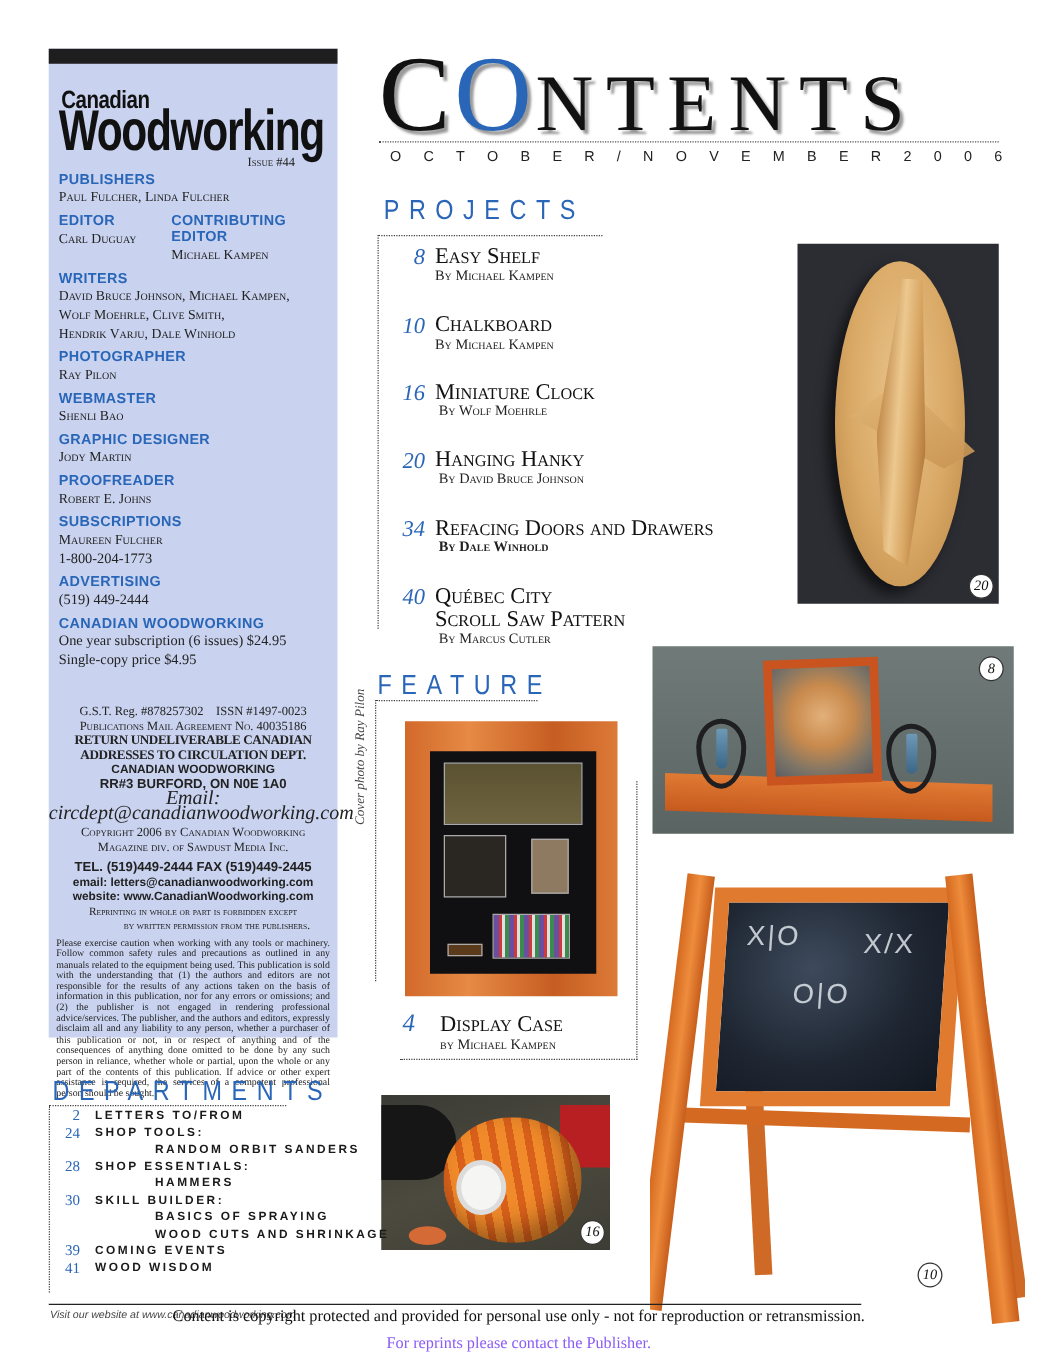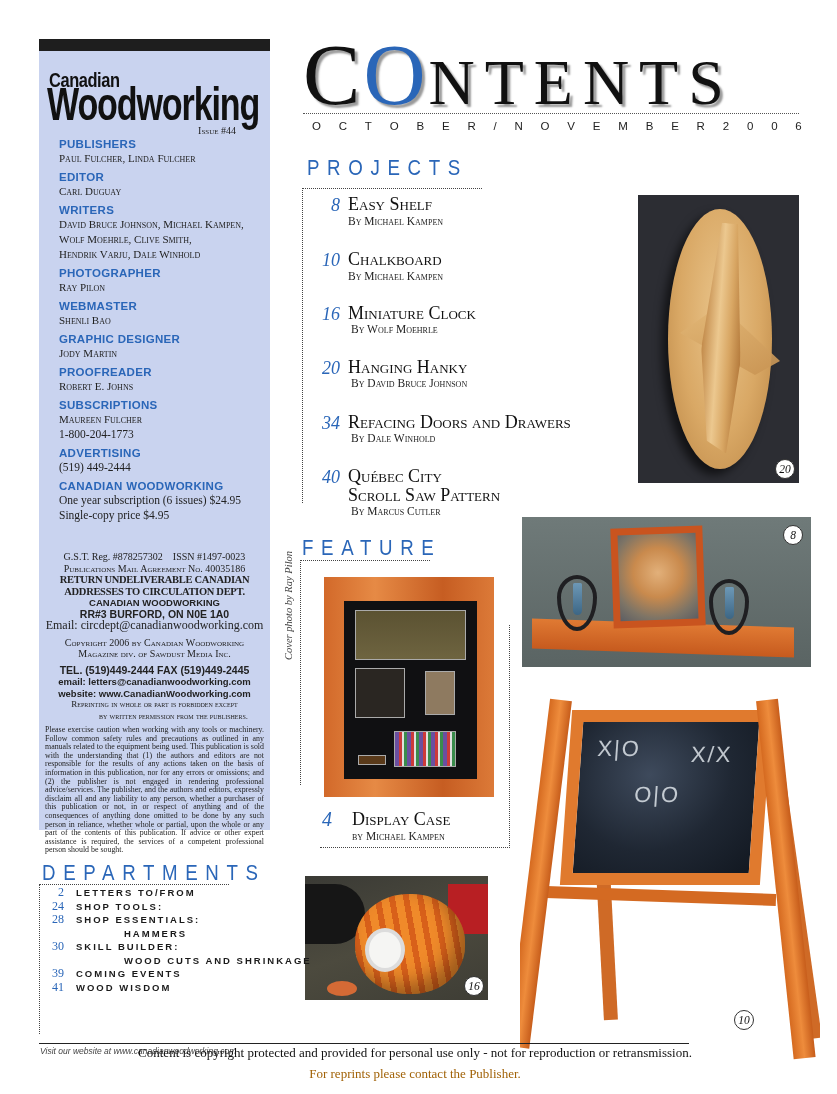--- a/index.html
+++ b/index.html
@@ -20,21 +20,21 @@
   }
   .logo-big {
     position: absolute; left: 8px; top: 30px;
     font-family: "Liberation Sans", sans-serif; font-weight: bold;
     font-size: 46px; letter-spacing: -1.5px; color: #111; transform: scaleX(0.74); transform-origin: left; line-height: 1;
   }
   .issue {
     position: absolute; right: 34px; top: 74px;
     font-size: 10px; font-variant: small-caps; color: #222;
   }
-  .mh { padding-left: 20px; }
+  .mh { padding-left: 8px; }
   .mh-head {
     font-family: "Liberation Sans", sans-serif; font-weight: bold; font-size: 11.5px;
     color: #2a66b8; letter-spacing: 0.3px; line-height: 13px; margin-top: 5px;
   }
   .mh-val { font-size: 11px; font-variant: small-caps; line-height: 15px; color: #222; }
   .mh-val.plain { font-variant: normal; font-size: 11.5px; }
   .mh-row { display: flex; }
   .mh-row .col1 { width: 95px; }
   .fine {
     margin-top: 28px; text-align: center; font-size: 10px; line-height: 11.5px; color: #222;
@@ -194,41 +194,45 @@
   .dept-row .n { width: 24px; text-align: right; color: #2a66b8; font-size: 12px; }
   .dept-row .t {
     margin-left: 12px; font-family: "Liberation Sans", sans-serif; font-weight: bold;
     font-size: 9.5px; letter-spacing: 2px; color: #1a1a1a; white-space: nowrap;
   }
   .dept-row .t.sub { margin-left: 60px; }
 
   .bottom-rule { position: absolute; left: 39px; top: 1043px; width: 650px; border-top: 1px solid #222; }
   .visit { position: absolute; left: 40px; top: 1046px; font-family: "Liberation Sans", sans-serif; font-style: italic; font-size: 8.5px; color: #444; white-space: nowrap; }
   .copy1 { position: absolute; left: 100px; top: 1045px; width: 630px; text-align: center; font-size: 13px; color: #111; white-space: nowrap; }
-  .copy2 { position: absolute; left: 100px; top: 1066px; width: 630px; text-align: center; font-size: 13px; color: #a16207; }
+  .copy2 { position: absolute; left: 100px; top: 1066px; width: 630px; text-align: center; font-size: 13px; color: #8b5cf6; }
 </style>
 </head>
 <body>
 
 <div class="sidebar">
   <div class="topbar"></div>
   <div class="logo-wrap">
     <div class="logo-small">Canadian</div>
     <div class="logo-big">Woodworking</div>
     <div class="issue">Issue #44</div>
   </div>
   <div class="mh">
     <div class="mh-head">PUBLISHERS</div>
     <div class="mh-val">Paul Fulcher, Linda Fulcher</div>
 
     <div class="mh-row">
       <div class="col1">
         <div class="mh-head">EDITOR</div>
         <div class="mh-val">Carl Duguay</div>
       </div>
+      <div>
+        <div class="mh-head">CONTRIBUTING EDITOR</div>
+        <div class="mh-val">Michael Kampen</div>
+      </div>
     </div>
 
     <div class="mh-head">WRITERS</div>
     <div class="mh-val">David Bruce Johnson, Michael Kampen,</div>
     <div class="mh-val">Wolf Moehrle, Clive Smith,</div>
     <div class="mh-val">Hendrik Varju, Dale Winhold</div>
 
     <div class="mh-head">PHOTOGRAPHER</div>
     <div class="mh-val">Ray Pilon</div>
 
@@ -253,21 +257,21 @@
     <div class="mh-val plain">Single-copy price $4.95</div>
   </div>
 
   <div class="fine">
     <div style="white-space:pre;">G.S.T. Reg. #878257302    ISSN #1497-0023</div>
     <div class="sc">Publications Mail Agreement No. 40035186</div>
     <div class="bold-serif">RETURN UNDELIVERABLE CANADIAN</div>
     <div class="bold-serif">ADDRESSES TO CIRCULATION DEPT.</div>
     <div class="bold-sans">CANADIAN WOODWORKING</div>
     <div class="bold-sans" style="font-size:10.5px;">RR#3 BURFORD, ON N0E 1A0</div>
-    <div style="font-size:12px;">Email: circdept@canadianwoodworking.com</div>
+    <div style="font-size:16px;font-style:italic;">Email: circdept@canadianwoodworking.com</div>
     <div class="gap"></div>
     <div class="sc">Copyright 2006 by Canadian Woodworking</div>
     <div class="sc">Magazine div. of Sawdust Media Inc.</div>
     <div class="gap"></div>
     <div class="bold-sans" style="font-size:10.5px;">TEL. (519)449-2444  FAX (519)449-2445</div>
     <div class="bold-sans">email: letters@canadianwoodworking.com</div>
     <div class="bold-sans">website: www.CanadianWoodworking.com</div>
     <div class="sc" style="font-size:9px;">Reprinting in whole or part is forbidden except</div>
     <div class="sc" style="font-size:9px;padding-left:38px;">by written permission from the publishers.</div>
   </div>
@@ -320,21 +324,21 @@
   <span class="by" style="top:19px; left:33px;">By Wolf Moehrle</span>
 </div>
 <div class="proj" style="top:358px;">
   <span class="num" style="top:0;">20</span>
   <span class="ttl" style="top:0;">Hanging Hanky</span>
   <span class="by" style="top:19px; left:33px;">By David Bruce Johnson</span>
 </div>
 <div class="proj" style="top:413px;">
   <span class="num" style="top:0;">34</span>
   <span class="ttl" style="top:0;">Refacing Doors and Drawers</span>
-  <span class="by" style="top:19px; left:33px;">By Dale Winhold</span>
+  <span class="by" style="top:19px; left:33px;font-weight:bold;">By Dale Winhold</span>
 </div>
 <div class="proj" style="top:467px;">
   <span class="num" style="top:0;">40</span>
   <span class="ttl" style="top:0;">Québec City</span>
   <span class="ttl" style="top:19px;">Scroll Saw Pattern</span>
   <span class="by" style="top:38px; left:33px;">By Marcus Cutler</span>
 </div>
 
 <div class="photo hanky">
   <div class="oval"></div>
@@ -404,30 +408,38 @@
 <div class="dept-list">
   <div class="dept-row">
       <span class="n">2</span>
       <span class="t">LETTERS TO/FROM</span>
     </div>
   <div class="dept-row">
       <span class="n">24</span>
       <span class="t">SHOP TOOLS:</span>
     </div>
   <div class="dept-row">
+      <span class="n"></span>
+      <span class="t sub">RANDOM ORBIT SANDERS</span>
+    </div>
+  <div class="dept-row">
       <span class="n">28</span>
       <span class="t">SHOP ESSENTIALS:</span>
     </div>
   <div class="dept-row">
       <span class="n"></span>
       <span class="t sub">HAMMERS</span>
     </div>
   <div class="dept-row">
       <span class="n">30</span>
       <span class="t">SKILL BUILDER:</span>
+    </div>
+  <div class="dept-row">
+      <span class="n"></span>
+      <span class="t sub">BASICS OF SPRAYING</span>
     </div>
   <div class="dept-row">
       <span class="n"></span>
       <span class="t sub">WOOD CUTS AND SHRINKAGE</span>
     </div>
   <div class="dept-row">
       <span class="n">39</span>
       <span class="t">COMING EVENTS</span>
     </div>
   <div class="dept-row">

